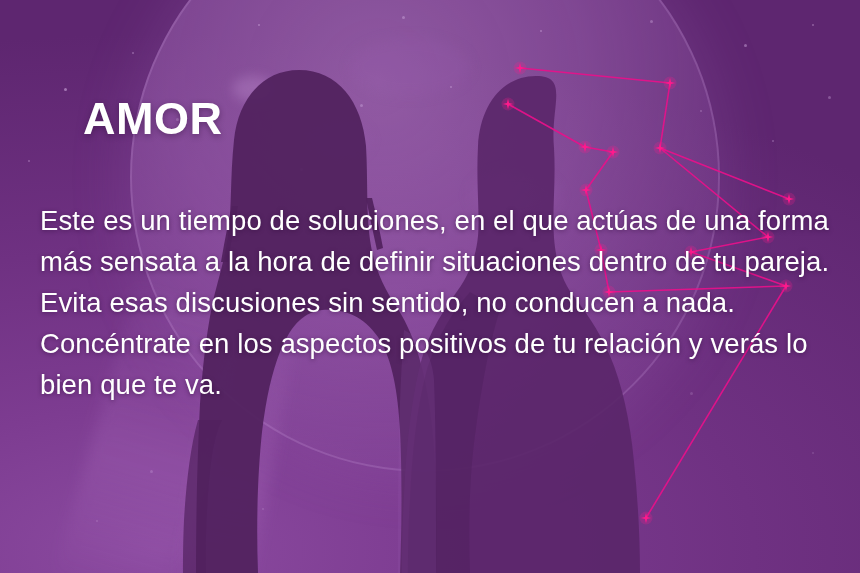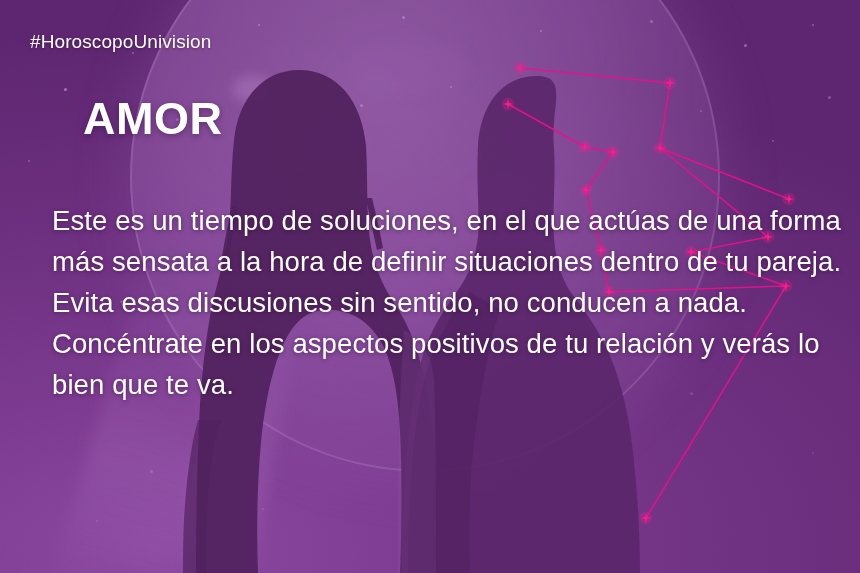--- a/index.html
+++ b/index.html
@@ -71,21 +71,21 @@
     text-shadow:0 1px 3px rgba(40,10,50,0.45);
   }
   #title {
     position:absolute; left:47px; top:96px;
     font-size:45px; font-weight:bold; color:#ffffff;
     letter-spacing:0.5px; line-height:1;
     text-shadow:0 2px 6px rgba(40,10,50,0.40);
     margin-left:36px;
   }
   #body-text {
-    position:absolute; left:52px; top:200px;
+    position:absolute; left:40px; top:200px;
     width:800px;
     font-size:27.5px; font-weight:400; color:#ffffff;
     line-height:41px;
     letter-spacing:0.1px;
     text-shadow:0 1px 4px rgba(45,12,56,0.55);
   }
 </style>
 </head>
 <body>
 
@@ -233,18 +233,17 @@
           <polygon points="786.00,280.80 787.06,284.94 791.20,286.00 787.06,287.06 786.00,291.20 784.94,287.06 780.80,286.00 784.94,284.94" fill="#ff1a8c"></polygon>
         </g>
         <g>
           <circle cx="646" cy="518" r="6.5" fill="#ff1a8c" fill-opacity="0.22"></circle>
           <polygon points="646.00,512.80 647.06,516.94 651.20,518.00 647.06,519.06 646.00,523.20 644.94,519.06 640.80,518.00 644.94,516.94" fill="#ff1a8c"></polygon>
         </g>
       </g>
   </svg>
 
   <div id="content">
-    <div id="hashtag">#HoroscopoUnivision</div>
     <h1 id="title">AMOR</h1>
     <p id="body-text">Este es un tiempo de soluciones, en el que actúas de una forma más sensata a la hora de definir situaciones dentro de tu pareja. Evita esas discusiones sin sentido, no conducen a nada. Concéntrate en los aspectos positivos de tu relación y verás lo bien que te va.</p>
   </div>
 
 </div>
 
 </body></html>

